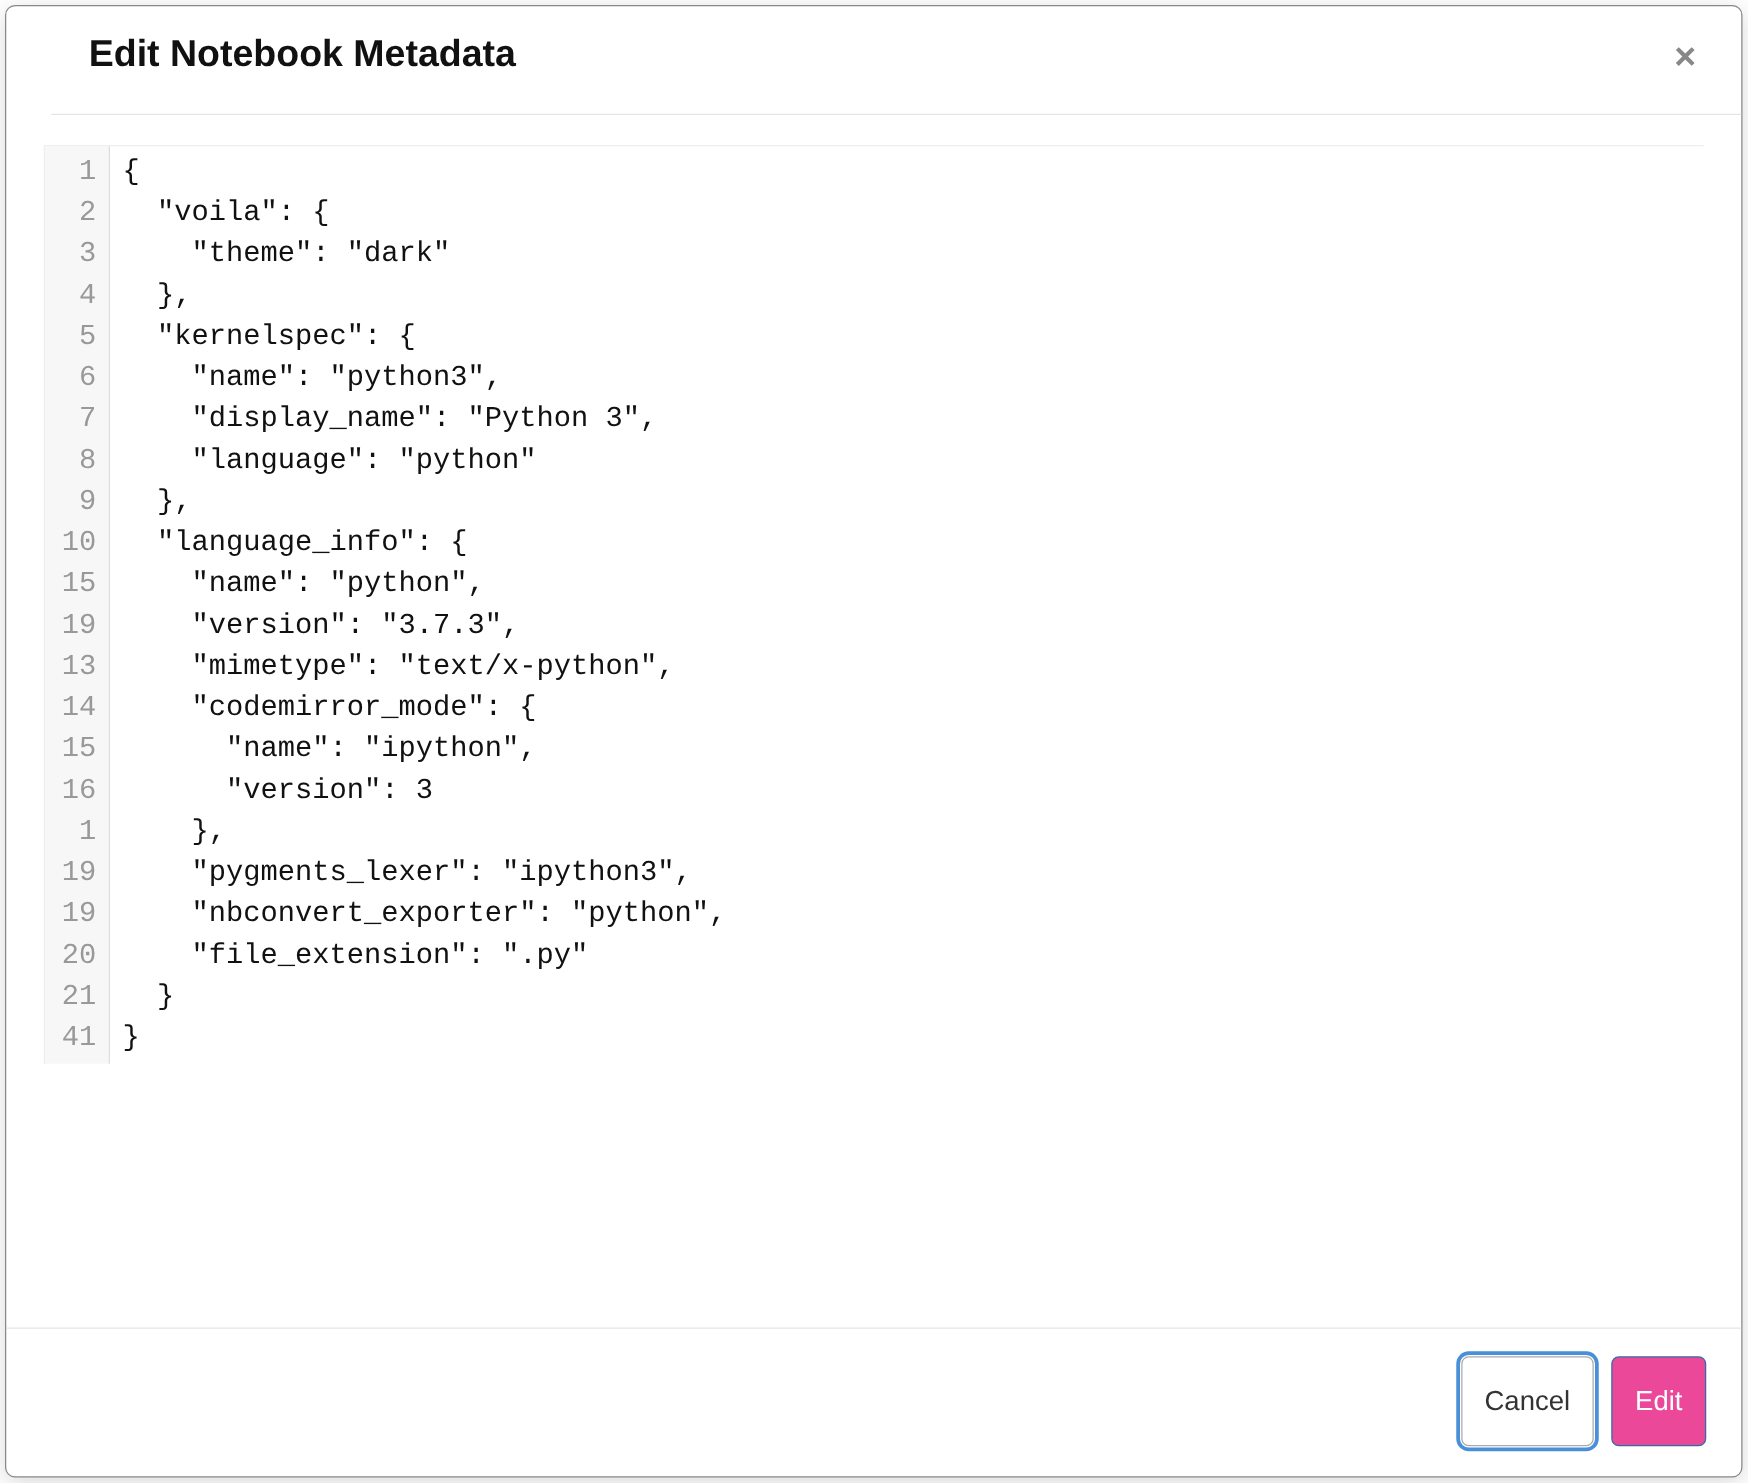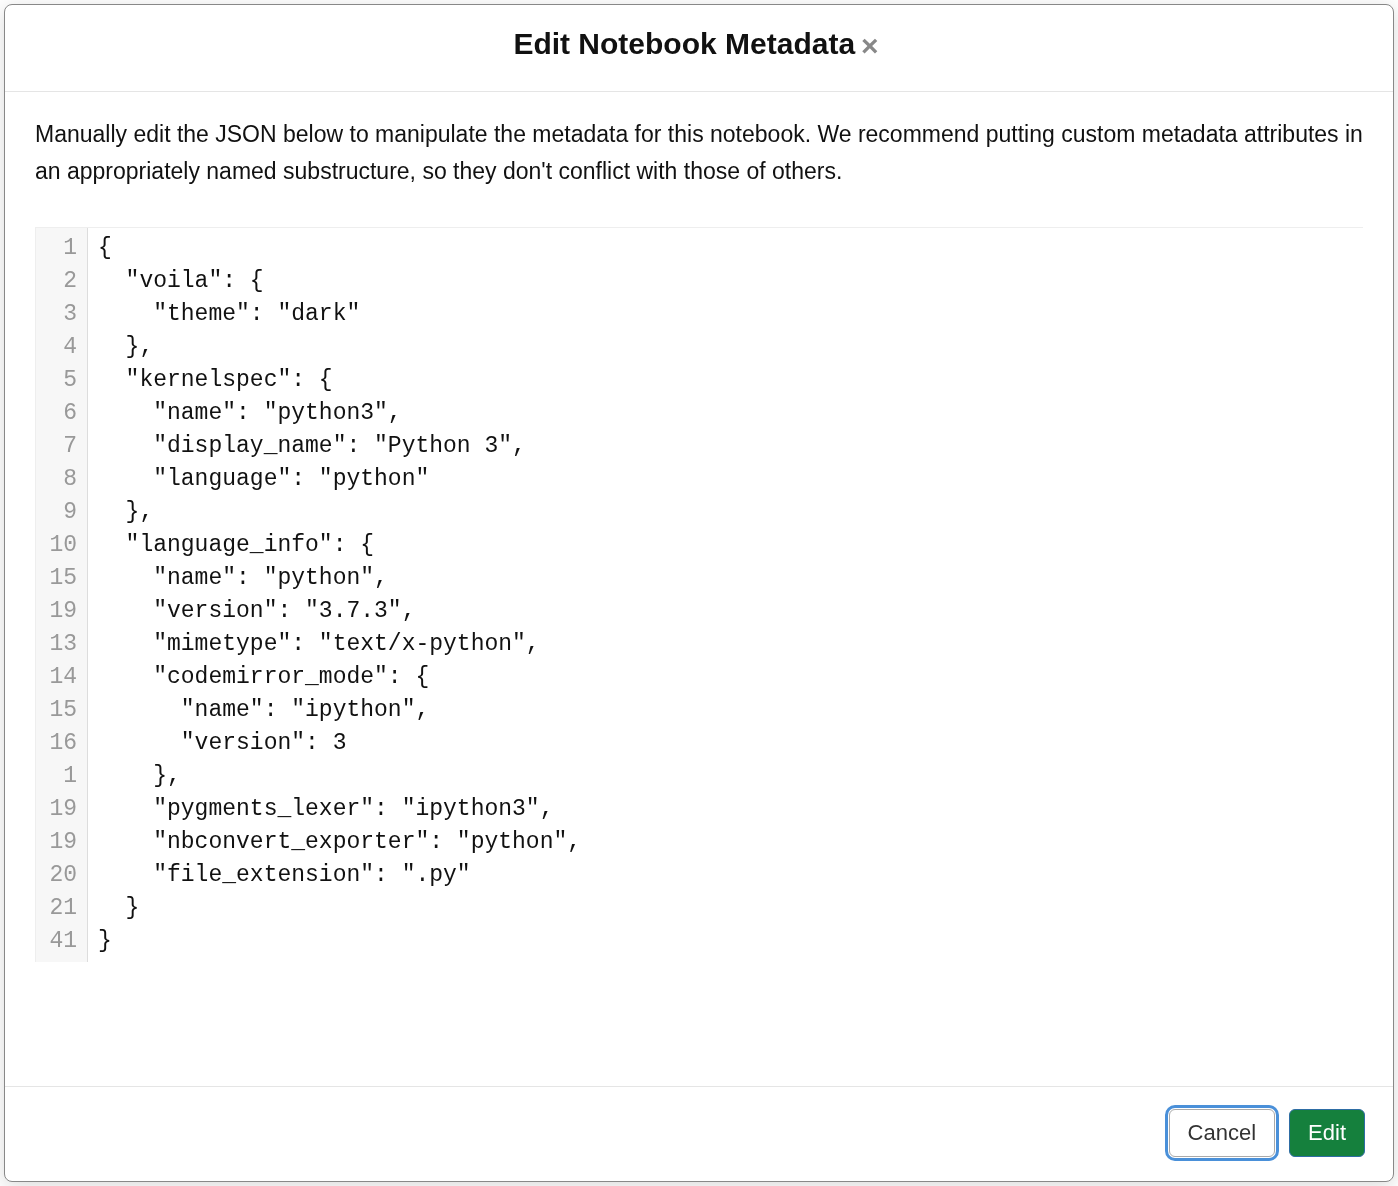--- a/index.html
+++ b/index.html
@@ -20,22 +20,23 @@
       border-radius: 8px;
       background: #fff;
       display: flex;
       flex-direction: column;
       box-shadow: 0 4px 20px rgba(0,0,0,0.15);
     }
     .modal-header {
       padding: 22px 30px 26px 30px;
       border-bottom: 1px solid #e5e5e5;
       display: flex;
-      justify-content: center;
+      justify-content: space-between;
       align-items: flex-start;
+      margin-left: 36px;
     }
     .modal-title {
       font-size: 30px;
       font-weight: 700;
       color: #111;
     }
     .close-btn {
       font-size: 30px;
       font-weight: 700;
       color: #888;
@@ -82,48 +83,47 @@
     }
     .modal-footer {
       border-top: 1px solid #e5e5e5;
       padding: 22px 28px 24px 28px;
       display: flex;
       justify-content: flex-end;
       gap: 14px;
     }
     .btn {
       font-size: 22px;
-      padding: 10px 18px;
+      padding: 22px 18px;
       border-radius: 6px;
       cursor: pointer;
       font-family: inherit;
     }
     .btn-default {
       background: #fff;
       color: #333;
       border: 1px solid #aaa;
       outline: 3px solid #4a90d9;
       outline-offset: 1px;
     }
     .btn-primary {
-      background: #15803d;
+      background: #ec4899;
       color: #fff;
       border: 1px solid #2e6da4;
     }
   </style>
 </head>
 <body>
 
 <div class="modal">
   <div class="modal-header">
     <h2 class="modal-title">Edit Notebook Metadata</h2>
     <span class="close-btn">×</span>
   </div>
   <div class="modal-body">
-    <p class="instruction">Manually edit the JSON below to manipulate the metadata for this notebook. We recommend putting custom metadata attributes in an appropriately named substructure, so they don't conflict with those of others.</p>
     <div class="code-editor">
       <div class="gutter" id="gutter">
           <div>1</div>
           <div>2</div>
           <div>3</div>
           <div>4</div>
           <div>5</div>
           <div>6</div>
           <div>7</div>
           <div>8</div>

